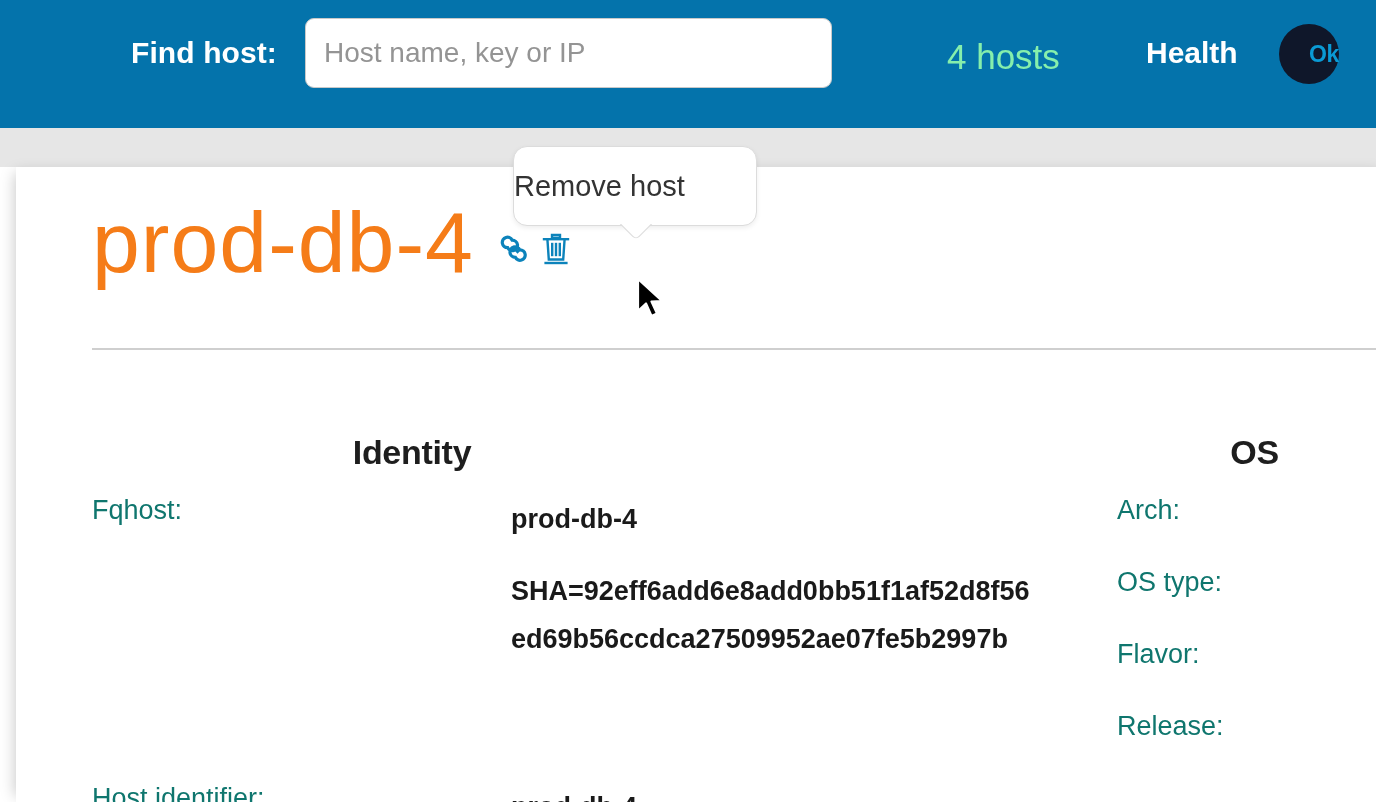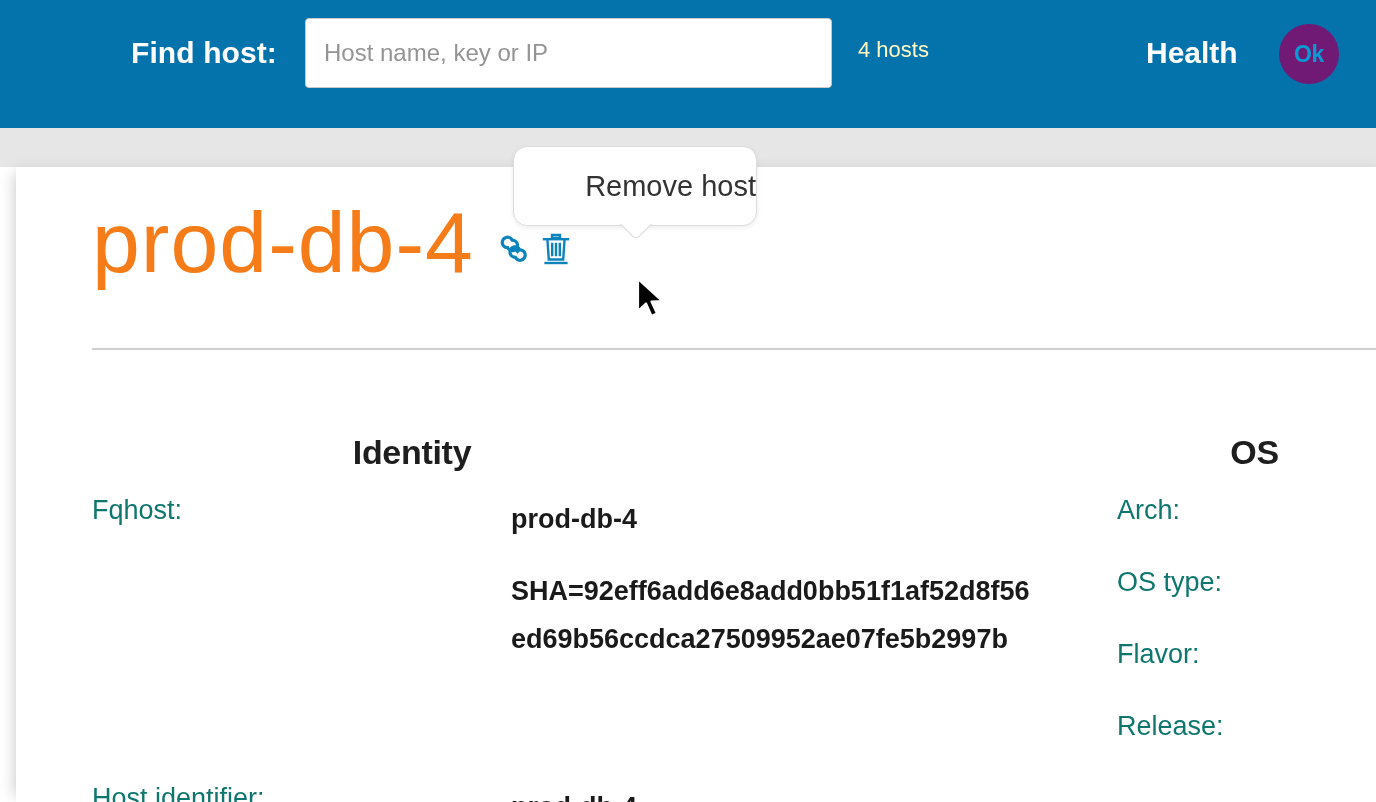--- a/index.html
+++ b/index.html
@@ -23,40 +23,40 @@
   .find-label {
     position:absolute; left:131px; top:36px;
     font-size:30px; font-weight:600; color:#ffffff;
     letter-spacing:0.1px; white-space:nowrap;
   }
   .find-input {
     position:absolute; left:305px; top:18px;
     width:527px; height:70px;
     background:#ffffff;
     border:1px solid #c9c9c9;
-    border-radius:4px;
+    border-radius:9px;
     font-family:"Liberation Sans", sans-serif;
-    font-size:24px; color:#701a75;
+    font-size:28px; color:#701a75;
     padding:0 18px;
     outline:none;
   }
   .find-input::placeholder { color:#949494; opacity:1; }
   .hosts-count {
-    position:absolute; left:858px; top:37px;
-    font-size:22px; color:#fef9c3; white-space:nowrap; font-weight:400;
+    position:absolute; left:947px; top:37px;
+    font-size:35px; color:#86efac; white-space:nowrap; font-weight:400;
   }
   .health-label {
     position:absolute; left:1146px; top:36px;
     font-size:30px; font-weight:600; color:#ffffff; white-space:nowrap;
   }
   .health-badge {
     position:absolute; left:1279px; top:24px;
     width:60px; height:60px; border-radius:50%;
-    background:#701a75;
-    display:flex; align-items:center; justify-content:center;
+    background:#0f172a;
+    display:flex; align-items:center; justify-content:flex-end;
   }
   .health-badge span {
     font-size:23px; font-weight:700; color:#0a9ad4; line-height:1;
     letter-spacing:-0.3px;
   }
 
   
   .graystrip {
     position:absolute; left:0; top:128px; width:1376px; height:39px;
     background:#e6e6e6;
@@ -116,21 +116,21 @@
   .kv.os { min-height:72px; }
 
   
   .tooltip {
     position:absolute; left:513px; top:146px;
     width:244px; height:80px;
     background:#ffffff;
     border:1px solid #dcdcdc;
     border-radius:14px;
     box-shadow:0 2px 5px rgba(0,0,0,0.07);
-    display:flex; align-items:center; justify-content:flex-end;
+    display:flex; align-items:center; justify-content:flex-start;
     z-index:40;
   }
   .tooltip-text {
     font-size:29px; color:#333333; font-weight:400; white-space:nowrap;
   }
   .tooltip-arrow {
     position:absolute; left:609px; top:224px;
     width:54px; height:16px;
     overflow:hidden; z-index:41;
   }

